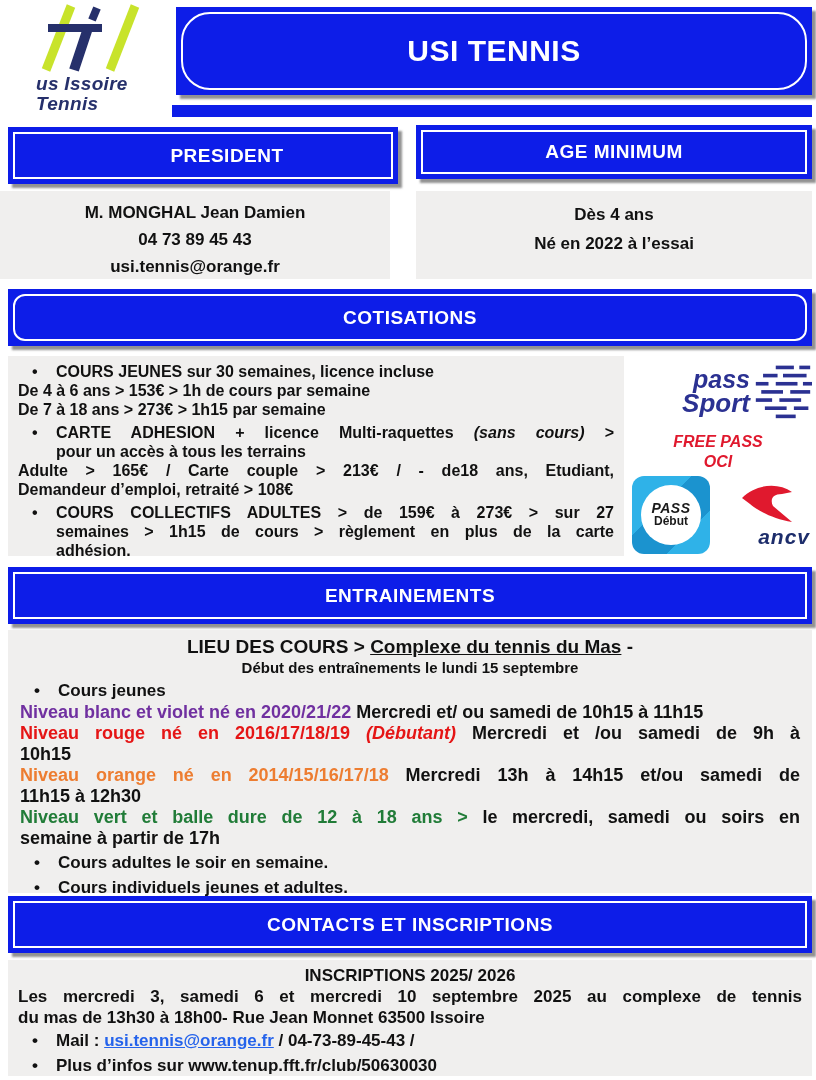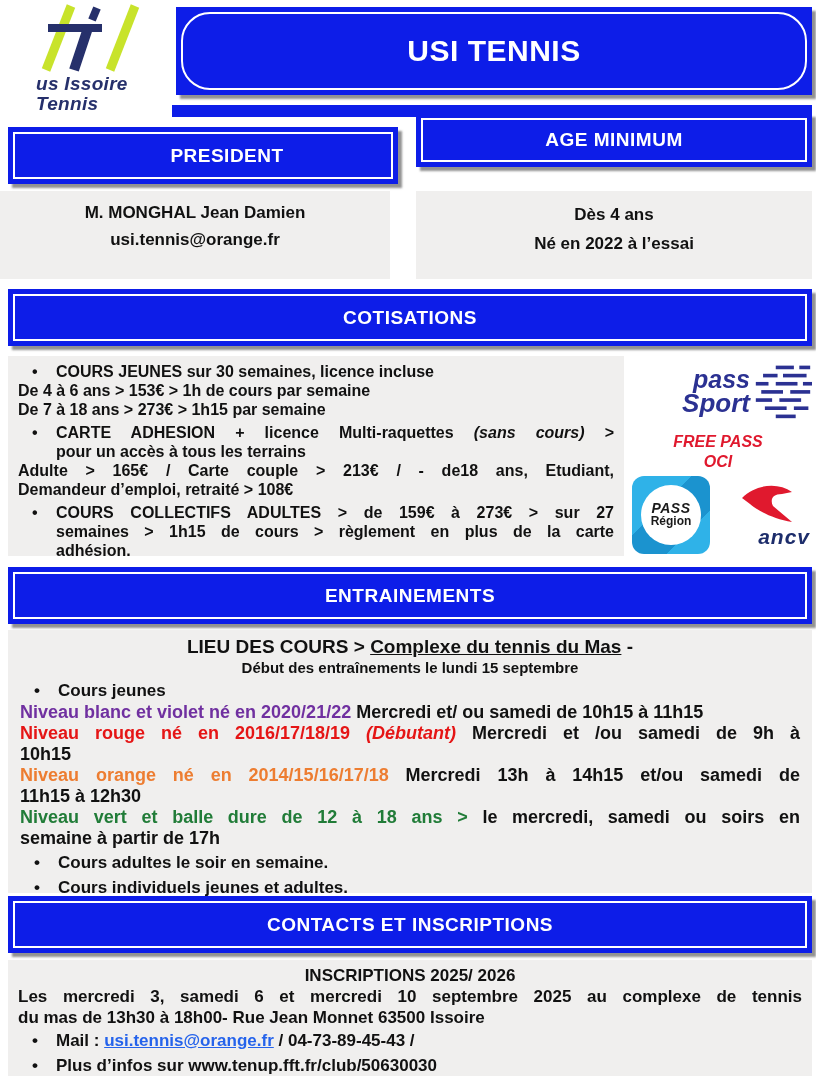--- a/index.html
+++ b/index.html
@@ -96,33 +96,34 @@
   <div class="banner" style="left:176px;top:7px;width:636px;height:88px;">
     <div class="banner-inner" style="font-size:30px;border-radius:29px;">USI TENNIS</div>
   </div>
   <div style="position:absolute;left:172px;top:105px;width:640px;height:12px;background:var(--blue);"></div>
 
   <div class="banner" style="left:8px;top:127px;width:390px;height:57px;">
     <div class="banner-inner" style="font-size:19px;padding-left:48px;">PRESIDENT</div>
   </div>
   <div class="graybox center" style="left:0;top:191px;width:390px;height:88px;padding-top:8px;font-size:17px;line-height:27px;">
     <div>M. MONGHAL Jean Damien</div>
+    <div>04 73 89 45 43</div>
     <div>usi.tennis@orange.fr</div>
   </div>
 
-  <div class="banner" style="left:416px;top:113px;width:396px;height:54px;">
+  <div class="banner" style="left:416px;top:125px;width:396px;height:54px;">
     <div class="banner-inner" style="font-size:19px;">AGE MINIMUM</div>
   </div>
   <div class="graybox center" style="left:416px;top:191px;width:396px;height:88px;padding-top:12px;font-size:17px;line-height:24px;">
     <div>Dès 4 ans</div>
     <div style="margin-top:5px;">Né en 2022 à l’essai</div>
   </div>
 
   <div class="banner" style="left:8px;top:289px;width:804px;height:57px;">
-    <div class="banner-inner" style="font-size:19px;">COTISATIONS</div>
+    <div class="banner-inner" style="font-size:19px;border-radius:12px;">COTISATIONS</div>
   </div>
   <div class="graybox cotis-body">
     <div class="bullet-line">
       <span class="dot">•</span>
       <span>COURS JEUNES sur 30 semaines, licence incluse</span>
     </div>
     <div>De 4 à 6 ans &gt; 153€ &gt; 1h de cours par semaine</div>
     <div>De 7 à 18 ans &gt; 273€ &gt; 1h15 par semaine</div>
     <div class="bullet-line jl mt">
       <span class="dot">•</span>
@@ -164,21 +165,21 @@
         </g>
       </svg>
     </div>
     <div class="freepass">
       <div>FREE PASS</div>
       <div>OCI</div>
     </div>
     <div class="region">
       <div class="region-circle">
         <div class="region-l1">PASS</div>
-        <div class="region-l2">Région</div>
+        <div class="region-l2">Début</div>
       </div>
     </div>
     <div class="ancv">
       <svg width="70" height="42" viewBox="0 0 70 42">
         <path d="M2 16 C16 2 38 0 52 10 L42 12 C32 12 30 18 33 24 L52 40 C34 37 18 29 10 22 Z" fill="#e0192e"></path>
       </svg>
       <div class="ancv-word">ancv</div>
     </div>
   </div>
 

